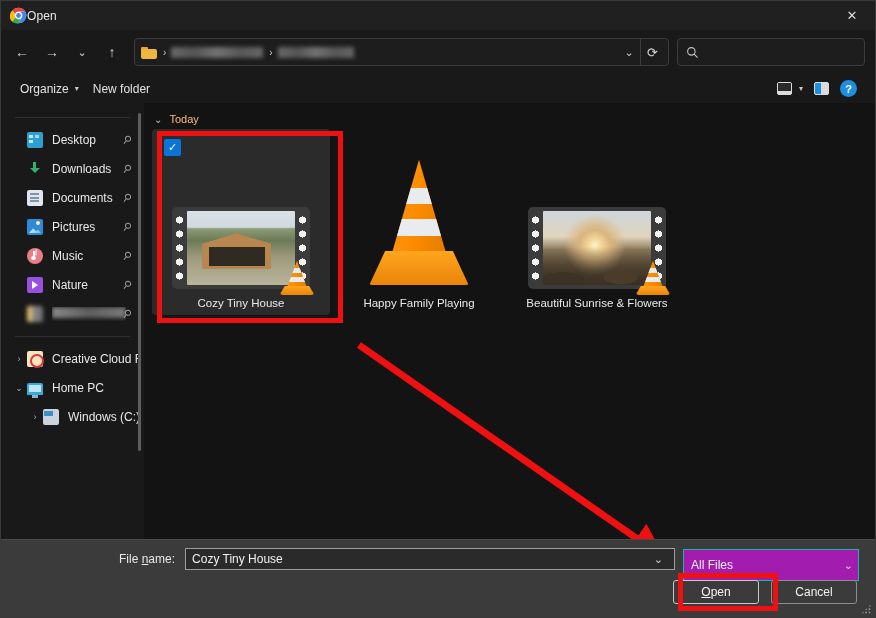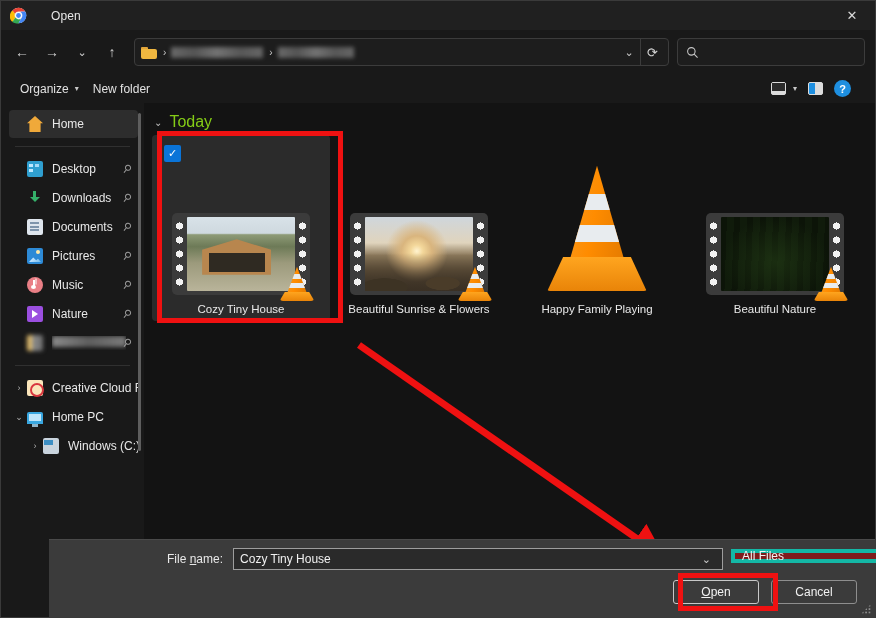--- a/index.html
+++ b/index.html
@@ -22,21 +22,21 @@
   .titlebar {
     height: 29px; flex: 0 0 29px;
     background: #202020;
     display: flex; align-items: center;
     padding-left: 9px;
     position: relative;
   }
   .chrome-icon { width: 17px; height: 17px; position: relative; flex: 0 0 17px; }
   .title-text {
     font-size: 12px; color: #e6e6e6;
-    margin-left: 24px; letter-spacing: .1px;
+    margin-left: 0; letter-spacing: .1px;
   }
   .close-btn {
     position: absolute; right: 0; top: 0;
     width: 46px; height: 29px;
     display: flex; align-items: center; justify-content: center;
     color: #d8d8d8; font-size: 13px;
   }
 
   
   .navbar {
@@ -87,21 +87,21 @@
     display: flex; align-items: center; padding: 0 8px;
   }
   .search-ph { font-size: 12px; color: #9a9a9a; flex: 1 1 auto; }
   .search-ico { color:#c8c8c8; font-size:12px; }
 
   
   .cmdbar {
     height: 29px; flex: 0 0 29px;
     background: #191919;
     display: flex; align-items: center;
-    padding: 0 20px 0 12px;
+    padding: 0 14px 0 12px;
   }
   .cmd-item {
     font-size: 12px; color: #e2e2e2;
     display: flex; align-items: center; gap: 6px;
     padding: 3px 7px; border-radius: 4px;
   }
   .cmd-item .caret { font-size: 8px; color:#c8c8c8; }
   .cmd-spacer { flex: 1 1 auto; }
   .view-ico {
     width: 15px; height: 13px;
@@ -200,21 +200,21 @@
   
   .content {
     flex: 1 1 auto; background: #131313;
     padding: 10px 0 0 6px; position: relative; min-width: 0;
   }
   .group-hdr {
     display: flex; align-items: center; gap: 7px;
     padding-left: 4px; margin-bottom: 4px;
   }
   .group-hdr .gchev { font-size: 10px; color: #c0c0c0; }
-  .group-hdr .gtext { font-size: 16px; color: #84cc16; }
+  .group-hdr .gtext { font-size: 11px; color: #fdba74; }
   .grid { display: flex; gap: 0; padding-left: 2px; }
   .tile {
     width: 178px; height: 186px;
     display: flex; flex-direction: column;
     align-items: center; justify-content: flex-end;
     padding-bottom: 6px; position: relative; border-radius: 4px;
   }
   .tile.selected { background: #2b2b2b; }
   .tile-check {
     position: absolute; left: 12px; top: 10px;
@@ -298,36 +298,35 @@
   .tile-label {
     font-size: 11.5px; color: #e9e9e9; text-align: center;
     max-width: 168px; white-space: nowrap; overflow: hidden; text-overflow: ellipsis;
   }
 
   
   .bottombar {
     flex: 0 0 78px; background: #3b3b3b;
     border-top: 1px solid #4a4a4a;
     position: relative;
-    margin-left: 48px;
   }
   .fn-row { display: flex; align-items: center; height: 38px; padding-left: 118px; }
   .fn-label { font-size: 12px; color: #e8e8e8; margin-right: 10px; }
   .fn-label u { text-decoration: underline; }
   .fn-input {
     flex: 0 0 490px; height: 22px;
     background: #2a2a2a; border: 1px solid #9d9d9d;
     display: flex; align-items: center; padding: 0 4px 0 6px;
     font-size: 12px; color: #f0f0f0;
   }
   .fn-input .val { flex: 1 1 auto; }
   .filter-select {
     position: absolute; left: 682px; top: 9px;
-    width: 176px; height: 14px;
-    background: #7f1d1d; border: 4px solid #14b8a6;
+    width: 176px; height: 32px;
+    background: #a21caf; border: 1px solid #14b8a6;
     display: flex; align-items: center; padding: 0 5px 0 7px;
     font-size: 12px; color: #f2f2f2;
   }
   .filter-select .chev { margin-left: auto; font-size: 11px; color: #d8d8d8; }
   .btn-row { position: absolute; right: 18px; top: 40px; display: flex; gap: 12px; }
   .dlg-btn {
     width: 86px; height: 24px;
     background: #3b3b3b; border: 1px solid #8e8e8e; border-radius: 3px;
     display: flex; align-items: center; justify-content: center;
     font-size: 12px; color: #f2f2f2;
@@ -407,24 +406,20 @@
       <span class="caret" style="font-size:8px;color:#c8c8c8;margin-left:-4px">▾</span>
       <div class="pane-ico"></div>
       <div class="help-btn">?</div>
     </div>
   </div>
 
   <div class="body">
 
     <div class="sidebar">
       <div id="sidebar-list">
-          <div class="side-item selected">
-            <span class="side-ico ic-home"></span>
-            <span class="side-label">Home</span>
-          </div>
           <div class="side-divider"></div>
           <div class="side-item">
             <span class="side-ico ic-desk"></span>
             <span class="side-label">Desktop</span>
             <span class="pin">⚲</span>
           </div>
           <div class="side-item">
             <span class="side-ico ic-dl"></span>
             <span class="side-label">Downloads</span>
             <span class="pin">⚲</span>
@@ -490,59 +485,44 @@
                 <div class="cone">
                   <div class="b1"></div>
                   <div class="b2"></div>
                 </div>
                 <div class="base"></div>
               </div>
             </div>
             <div class="tile-label">Cozy Tiny House</div>
           </div>
           <div class="tile">
+            <div class="vlc big">
+              <div class="cone">
+                <div class="b1"></div>
+                <div class="b2"></div>
+              </div>
+              <div class="base"></div>
+            </div>
+            <div class="tile-label">Happy Family Playing</div>
+          </div>
+          <div class="tile">
             <div class="thumb-wrap">
               <div class="filmstrip">
                 <div class="frame img-sunrise"></div>
               </div>
               <div class="vlc">
                 <div class="cone">
                   <div class="b1"></div>
                   <div class="b2"></div>
                 </div>
                 <div class="base"></div>
               </div>
             </div>
             <div class="tile-label">Beautiful Sunrise &amp; Flowers</div>
           </div>
-          <div class="tile">
-            <div class="vlc big">
-              <div class="cone">
-                <div class="b1"></div>
-                <div class="b2"></div>
-              </div>
-              <div class="base"></div>
-            </div>
-            <div class="tile-label">Happy Family Playing</div>
-          </div>
-          <div class="tile">
-            <div class="thumb-wrap">
-              <div class="filmstrip">
-                <div class="frame img-nature"></div>
-              </div>
-              <div class="vlc">
-                <div class="cone">
-                  <div class="b1"></div>
-                  <div class="b2"></div>
-                </div>
-                <div class="base"></div>
-              </div>
-            </div>
-            <div class="tile-label">Beautiful Nature</div>
-          </div>
         </div>
     </div>
 
     <svg class="anno-arrow" viewBox="0 0 876 618" style="position:absolute;left:0;top:-102px">
       <defs>
         <marker id="ah" markerWidth="5" markerHeight="5" refX="2.2" refY="2.5" orient="auto">
           <path d="M0,0 L5,2.5 L0,5 z" fill="#ef1111"></path>
         </marker>
       </defs>
       <line x1="358" y1="344" x2="648" y2="546" stroke="#ef1111" stroke-width="7" marker-end="url(#ah)"></line>

